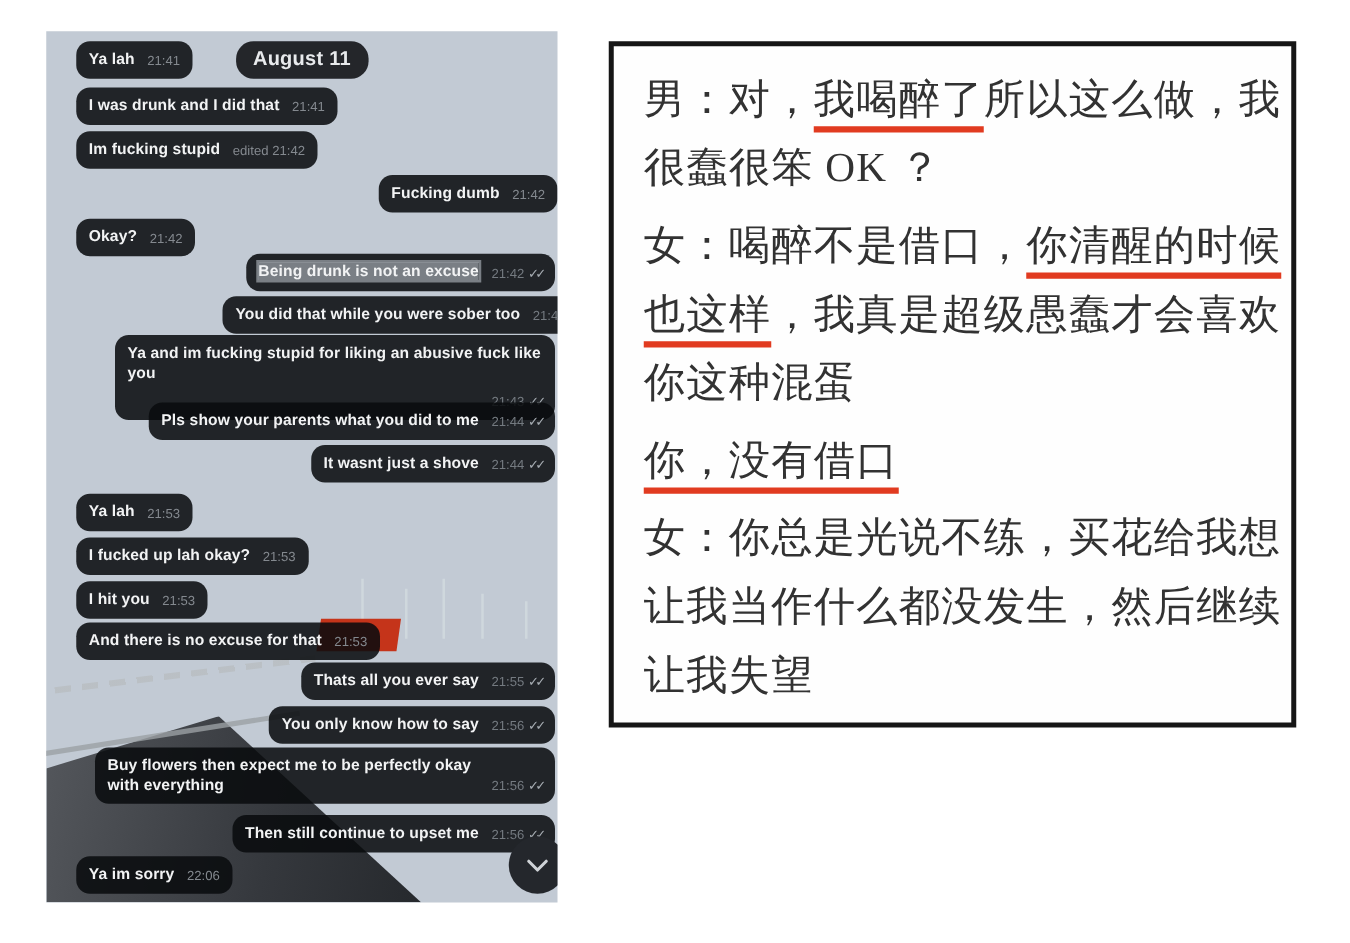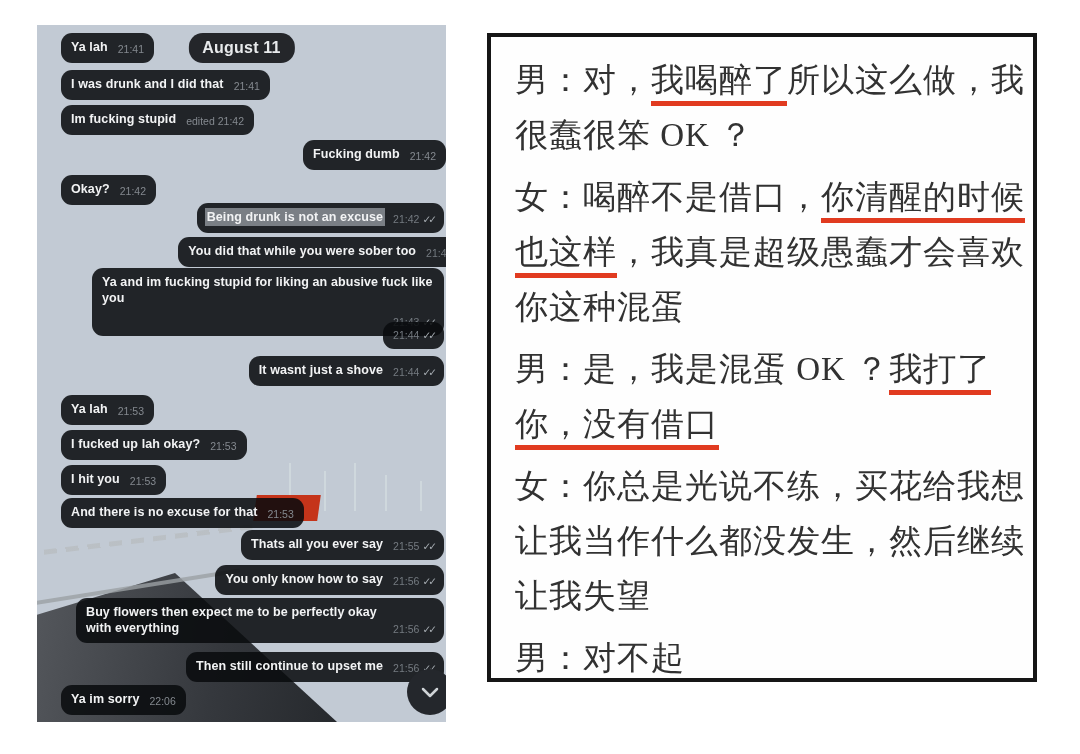--- a/index.html
+++ b/index.html
@@ -43,21 +43,21 @@
   .msg-text{color:#f2f3f4;font-size:12.5px;font-weight:600;line-height:1.25;letter-spacing:.1px;}
   .msg-text .hl{background:rgba(170,176,183,.65);box-shadow:0 0 0 2px rgba(170,176,183,.65);}
   .msg-time{font-size:10.5px;color:#84898f;white-space:nowrap;padding-bottom:1px;font-weight:400;}
   .R .msg-time{color:#747a80;}
   .checks{color:#a6acb2;font-size:10.5px;letter-spacing:-3px;margin-left:3px;}
 
   .scroll-btn{position:absolute;right:-7px;bottom:7px;width:46px;height:46px;border-radius:50%;
       background:#24272c;border:none;display:flex;align-items:center;justify-content:center;cursor:pointer;}
 
   
-  .trans-box{position:absolute;left:487px;top:33px;width:550px;height:649px;box-sizing:border-box;
+  .trans-box{position:absolute;left:487px;top:33px;width:550px;height:549px;box-sizing:border-box;
       border:4px solid #161616;background:#fefefe;padding:16px 0 0 24px;overflow:hidden;
       font-family:"Liberation Serif","DejaVu Serif",serif;}
   .para{margin:0 0 7px 0;}
   .t-line{line-height:55px;font-size:33px;color:#323232;letter-spacing:1px;white-space:nowrap;}
   .t-line .u{border-bottom:5px solid #e13b20;padding-bottom:3px;}
 </style>
 </head>
 <body>
 
 <div class="canvas">
@@ -127,20 +127,21 @@
           </div>
         </div>
         <div class="msg-row R" style="top: 243px;">
           <div class="bubble" style="max-width: 352px; flex-direction: column;">
             <span class="msg-text">Ya and im fucking stupid for liking an abusive fuck like you</span>
             <span class="msg-time">21:43<span class="checks">✓✓</span></span>
           </div>
         </div>
         <div class="msg-row R" style="top: 297px;">
           <div class="bubble">
+            <span class="msg-text">Pls show your parents what you did to me</span>
             <span class="msg-time">21:44<span class="checks">✓✓</span></span>
           </div>
         </div>
         <div class="msg-row R" style="top: 331px;">
           <div class="bubble">
             <span class="msg-text">It wasnt just a shove</span>
             <span class="msg-time">21:44<span class="checks">✓✓</span></span>
           </div>
         </div>
         <div class="msg-row L" style="top: 370px;">
@@ -210,21 +211,20 @@
       <div class="para">
         <div class="t-line"><span>男：对，</span><span class="u">我喝醉了</span><span>所以这么做，我</span></div>
         <div class="t-line"><span>很蠢很笨 OK ？</span></div>
       </div>
       <div class="para">
         <div class="t-line"><span>女：喝醉不是借口，</span><span class="u">你清醒的时候</span></div>
         <div class="t-line"><span class="u">也这样</span><span>，我真是超级愚蠢才会喜欢</span></div>
         <div class="t-line"><span>你这种混蛋</span></div>
       </div>
       <div class="para">
-        <div class="t-line"><span>男：是，我是混蛋 OK ？</span><span class="u">我打了</span></div>
         <div class="t-line"><span class="u">你，没有借口</span></div>
       </div>
       <div class="para">
         <div class="t-line"><span>女：你总是光说不练，买花给我想</span></div>
         <div class="t-line"><span>让我当作什么都没发生，然后继续</span></div>
         <div class="t-line"><span>让我失望</span></div>
       </div>
       <div class="para">
         <div class="t-line"><span>男：对不起</span></div>
       </div>

